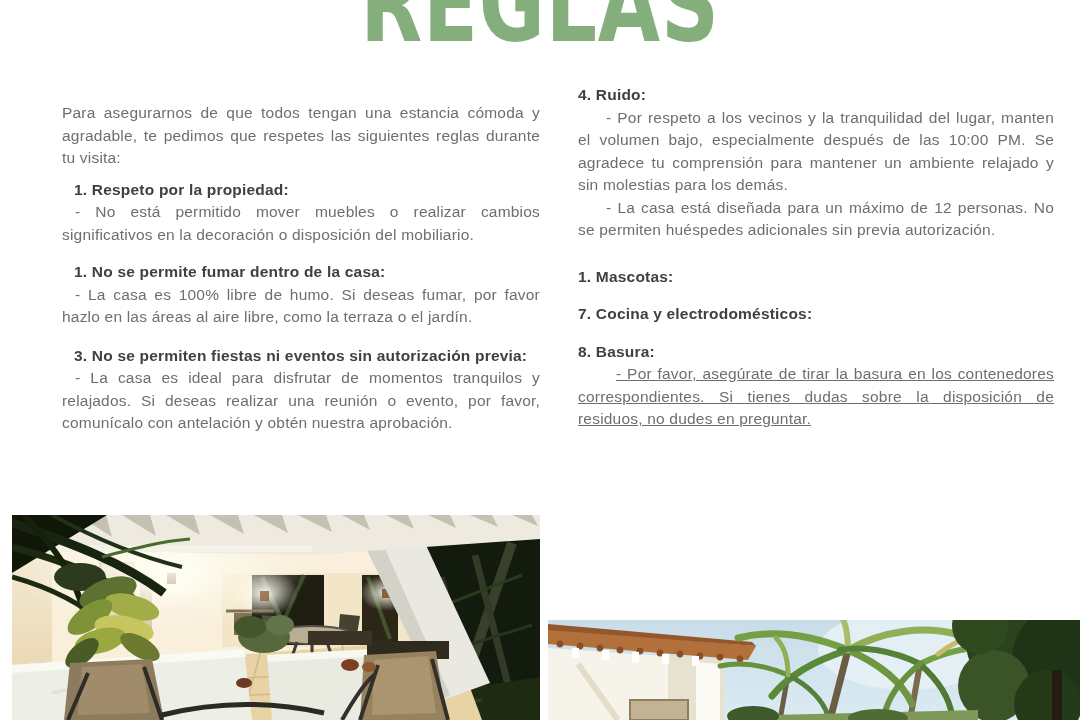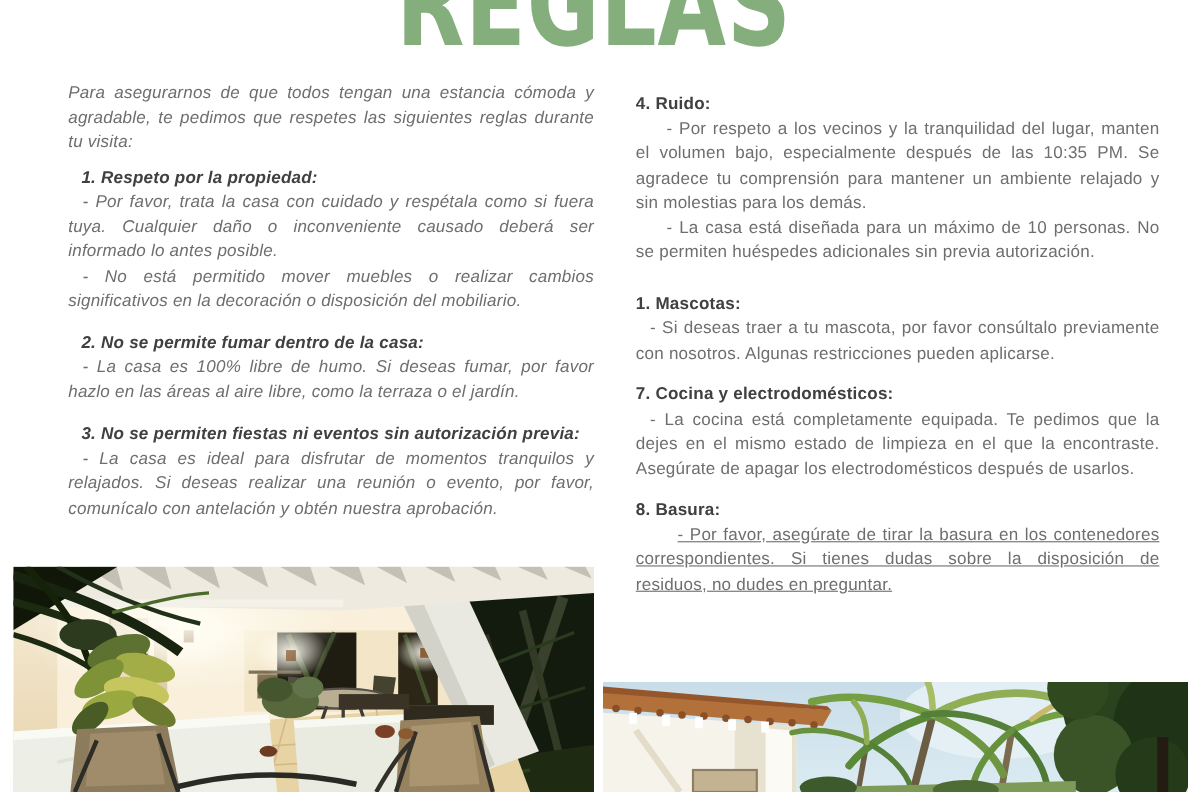--- a/index.html
+++ b/index.html
@@ -6,21 +6,21 @@
   .page{position:relative;width:1080px;height:720px;background:#ffffff;overflow:hidden;
         font-family:"Liberation Sans",sans-serif;}
   
   .title{position:absolute;top:-57px;left:0;width:100%;text-align:center;
          font-family:"DejaVu Sans",sans-serif;font-weight:bold;font-size:106px;
          color:#85ae7d;letter-spacing:1px;transform:scaleX(0.76);transform-origin:50% 0;
          white-space:nowrap;}
   .col{position:absolute;font-size:15.5px;line-height:22.5px;color:#6e6e6e;
        text-align:justify;letter-spacing:0.2px;}
   .col p{margin:0;}
-  .col-left{left:62px;top:74px;width:478px;font-style:italic;}
+  .col-left{left:62px;top:102px;width:478px;}
   .col-right{left:578px;top:84px;width:476px;}
   .h{font-weight:bold;color:#404040;}
   .h-ind{padding-left:12px;}
   .ind-sm{text-indent:13px;}
   .ind-md{text-indent:28px;}
   .ind-lg{text-indent:38px;text-decoration:underline;}
   .mt9{margin-top:9px!important;}
   .mt15{margin-top:15px!important;}
   .mt16{margin-top:16px!important;}
   .mt24{margin-top:24px!important;}
@@ -32,36 +32,33 @@
 </head>
 <body>
 
 <div class="page">
 
   <div class="title">REGLAS</div>
 
   <div class="col col-left">
     <p>Para asegurarnos de que todos tengan una estancia cómoda y agradable, te pedimos que respetes las siguientes reglas durante tu visita:</p>
     <p class="h h-ind mt9">1. Respeto por la propiedad:</p>
-    <p class="ind-sm">- Por favor, trata la casa con cuidado y respétala como si fuera tuya. Cualquier daño o inconveniente causado deberá ser informado lo antes posible.</p>
     <p class="ind-sm">- No está permitido mover muebles o realizar cambios significativos en la decoración o disposición del mobiliario.</p>
-    <p class="h h-ind mt15">2. No se permite fumar dentro de la casa:</p>
+    <p class="h h-ind mt15">1. No se permite fumar dentro de la casa:</p>
     <p class="ind-sm">- La casa es 100% libre de humo. Si deseas fumar, por favor hazlo en las áreas al aire libre, como la terraza o el jardín.</p>
     <p class="h h-ind mt16">3. No se permiten fiestas ni eventos sin autorización previa:</p>
     <p class="ind-sm">- La casa es ideal para disfrutar de momentos tranquilos y relajados. Si deseas realizar una reunión o evento, por favor, comunícalo con antelación y obtén nuestra aprobación.</p>
   </div>
 
   <div class="col col-right">
     <p class="h">4. Ruido:</p>
-    <p class="ind-md">- Por respeto a los vecinos y la tranquilidad del lugar, manten el volumen bajo, especialmente después de las 10:35 PM. Se agradece tu comprensión para mantener un ambiente relajado y sin molestias para los demás.</p>
-    <p class="ind-md">- La casa está diseñada para un máximo de 10 personas. No se permiten huéspedes adicionales sin previa autorización.</p>
+    <p class="ind-md">- Por respeto a los vecinos y la tranquilidad del lugar, manten el volumen bajo, especialmente después de las 10:00 PM. Se agradece tu comprensión para mantener un ambiente relajado y sin molestias para los demás.</p>
+    <p class="ind-md">- La casa está diseñada para un máximo de 12 personas. No se permiten huéspedes adicionales sin previa autorización.</p>
     <p class="h mt24">1. Mascotas:</p>
-    <p class="ind-sm">- Si deseas traer a tu mascota, por favor consúltalo previamente con nosotros. Algunas restricciones pueden aplicarse.</p>
     <p class="h mt15">7. Cocina y electrodomésticos:</p>
-    <p class="ind-sm">- La cocina está completamente equipada. Te pedimos que la dejes en el mismo estado de limpieza en el que la encontraste. Asegúrate de apagar los electrodomésticos después de usarlos.</p>
     <p class="h mt15">8. Basura:</p>
     <p class="ind-lg">- Por favor, asegúrate de tirar la basura en los contenedores correspondientes. Si tienes dudas sobre la disposición de residuos, no dudes en preguntar.</p>
   </div>
 
   <div class="photo photo-left">
     <svg viewBox="0 0 528 205" preserveAspectRatio="none">
       <defs>
         <linearGradient id="gWarm" x1="0" y1="0" x2="0" y2="1">
           <stop offset="0" stop-color="#f6eeda"></stop>
             <stop offset="1" stop-color="#e7d2aa"></stop>

